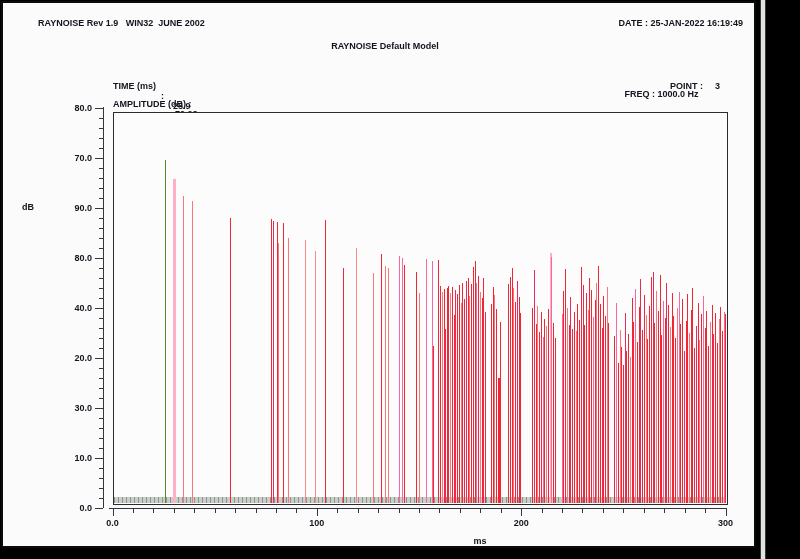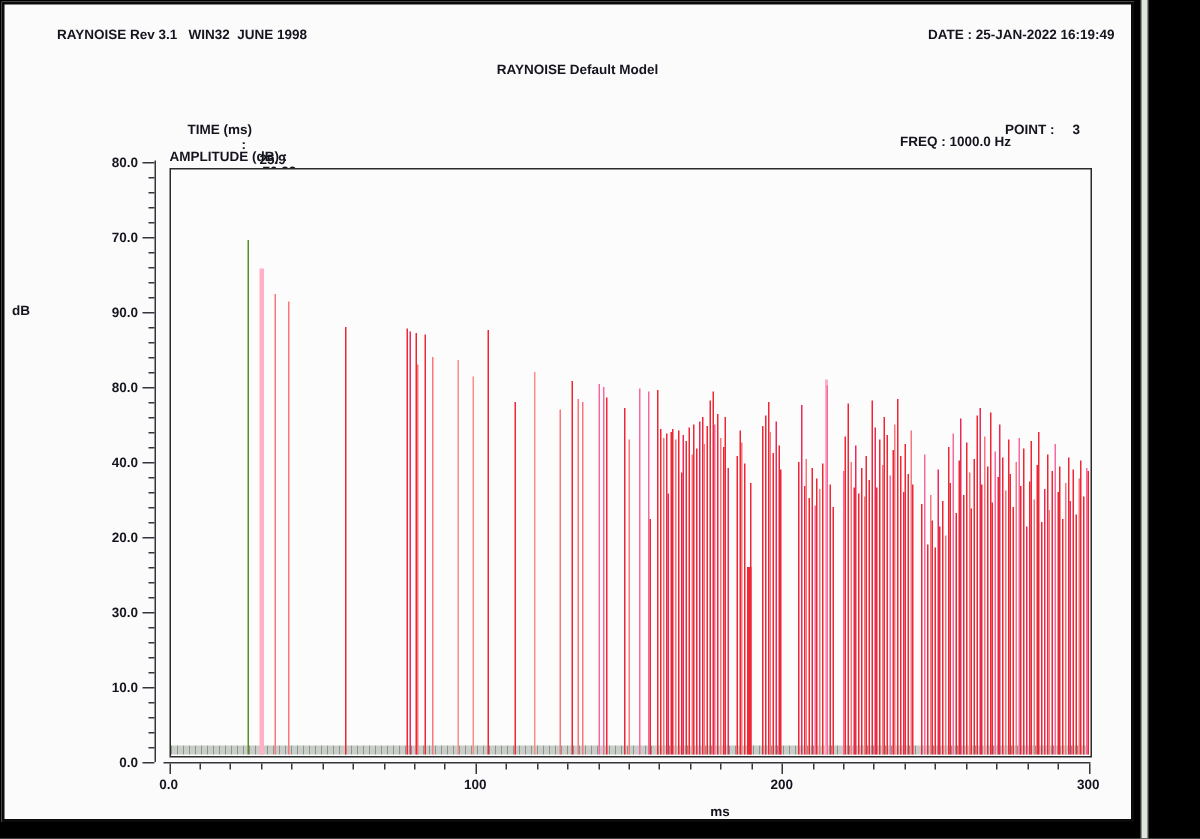--- a/index.html
+++ b/index.html
@@ -17,38 +17,38 @@
   .tick-label{position:absolute;color:#14141e;font-size:9px;font-weight:bold;}
   .ylab{width:32px;text-align:right;}
   .xlab{width:30px;text-align:center;}
 </style>
 </head>
 <body>
 
 <div class="page"></div>
 <div class="side-strip"></div>
 
-<div class="txt" style="left:38px;top:18px;">RAYNOISE Rev 3.1   WIN32  JUNE 1998</div>
+<div class="txt" style="left:38px;top:18px;">RAYNOISE Rev 1.9   WIN32  JUNE 2002</div>
 <div class="txt" style="left:543px;top:18px;width:200px;text-align:right;">DATE : 25-JAN-2022 16:19:49</div>
 <div class="txt" style="left:250px;top:41px;width:270px;text-align:center;">RAYNOISE Default Model</div>
 
 <div class="txt" style="left:113px;top:71px;width:200px;">
-  <span style="position:absolute;left:12px;">TIME (ms)</span>
+  <span style="position:absolute;left:0;">TIME (ms)</span>
   <span style="position:absolute;left:48px;">:</span>
   <span style="position:absolute;left:60px;">25.9</span>
 </div>
 <div class="txt" style="left:113px;top:89px;width:200px;">
   <span style="position:absolute;left:0;">AMPLITUDE (dB) :</span>
   <span style="position:absolute;left:62px;">70.23</span>
 </div>
 
 <div class="txt" style="left:600px;top:71px;width:120px;text-align:right;">
   <span>POINT :</span><span style="display:inline-block;width:17px;text-align:right;">3</span>
 </div>
-<div class="txt" style="left:600px;top:89px;width:123px;text-align:left;">FREQ : 1000.0 Hz</div>
+<div class="txt" style="left:600px;top:89px;width:123px;text-align:center;">FREQ : 1000.0 Hz</div>
 
 <div class="plot-box"></div>
 <div class="floor-bar"></div>
 <div class="spike-layer" id="spike-layer">
     <div class="spike" style="left: 52.4px; width: 1px; height: 342.7px; background: rgb(90, 140, 38);"></div>
     <div class="spike" style="left: 59.6px; width: 3px; height: 324.2px; background: rgb(255, 176, 196);"></div>
     <div class="spike" style="left: 70px; width: 1px; height: 306.8px; background: rgb(247, 119, 124);"></div>
     <div class="spike" style="left: 79px; width: 1px; height: 302px; background: rgb(247, 119, 124);"></div>
     <div class="spike" style="left: 117px; width: 1px; height: 285px; background: rgb(238, 39, 52);"></div>
     <div class="spike" style="left: 158.1px; width: 1px; height: 284.5px; background: rgb(238, 39, 52);"></div>
@@ -309,14 +309,14 @@
     <div class="tick" style="left: 643.767px; top: 509px; width: 1px; height: 4px;"></div>
     <div class="tick" style="left: 664.2px; top: 509px; width: 1px; height: 4px;"></div>
     <div class="tick" style="left: 684.633px; top: 509px; width: 1px; height: 4px;"></div>
     <div class="tick" style="left: 705.067px; top: 509px; width: 1px; height: 4px;"></div>
     <div class="tick" style="left: 725.5px; top: 509px; width: 1px; height: 7px;"></div>
     <div class="tick-label xlab" style="left: 97.5px; top: 518px;">0.0</div>
     <div class="tick-label xlab" style="left: 301.833px; top: 518px;">100</div>
     <div class="tick-label xlab" style="left: 506.167px; top: 518px;">200</div>
     <div class="tick-label xlab" style="left: 710.5px; top: 518px;">300</div>
   </div>
-<div class="txt" style="left:8px;top:202px;">dB</div>
+<div class="txt" style="left:22px;top:202px;">dB</div>
 <div class="txt" style="left:470px;top:536px;width:20px;text-align:center;">ms</div>
 
 </body></html>

